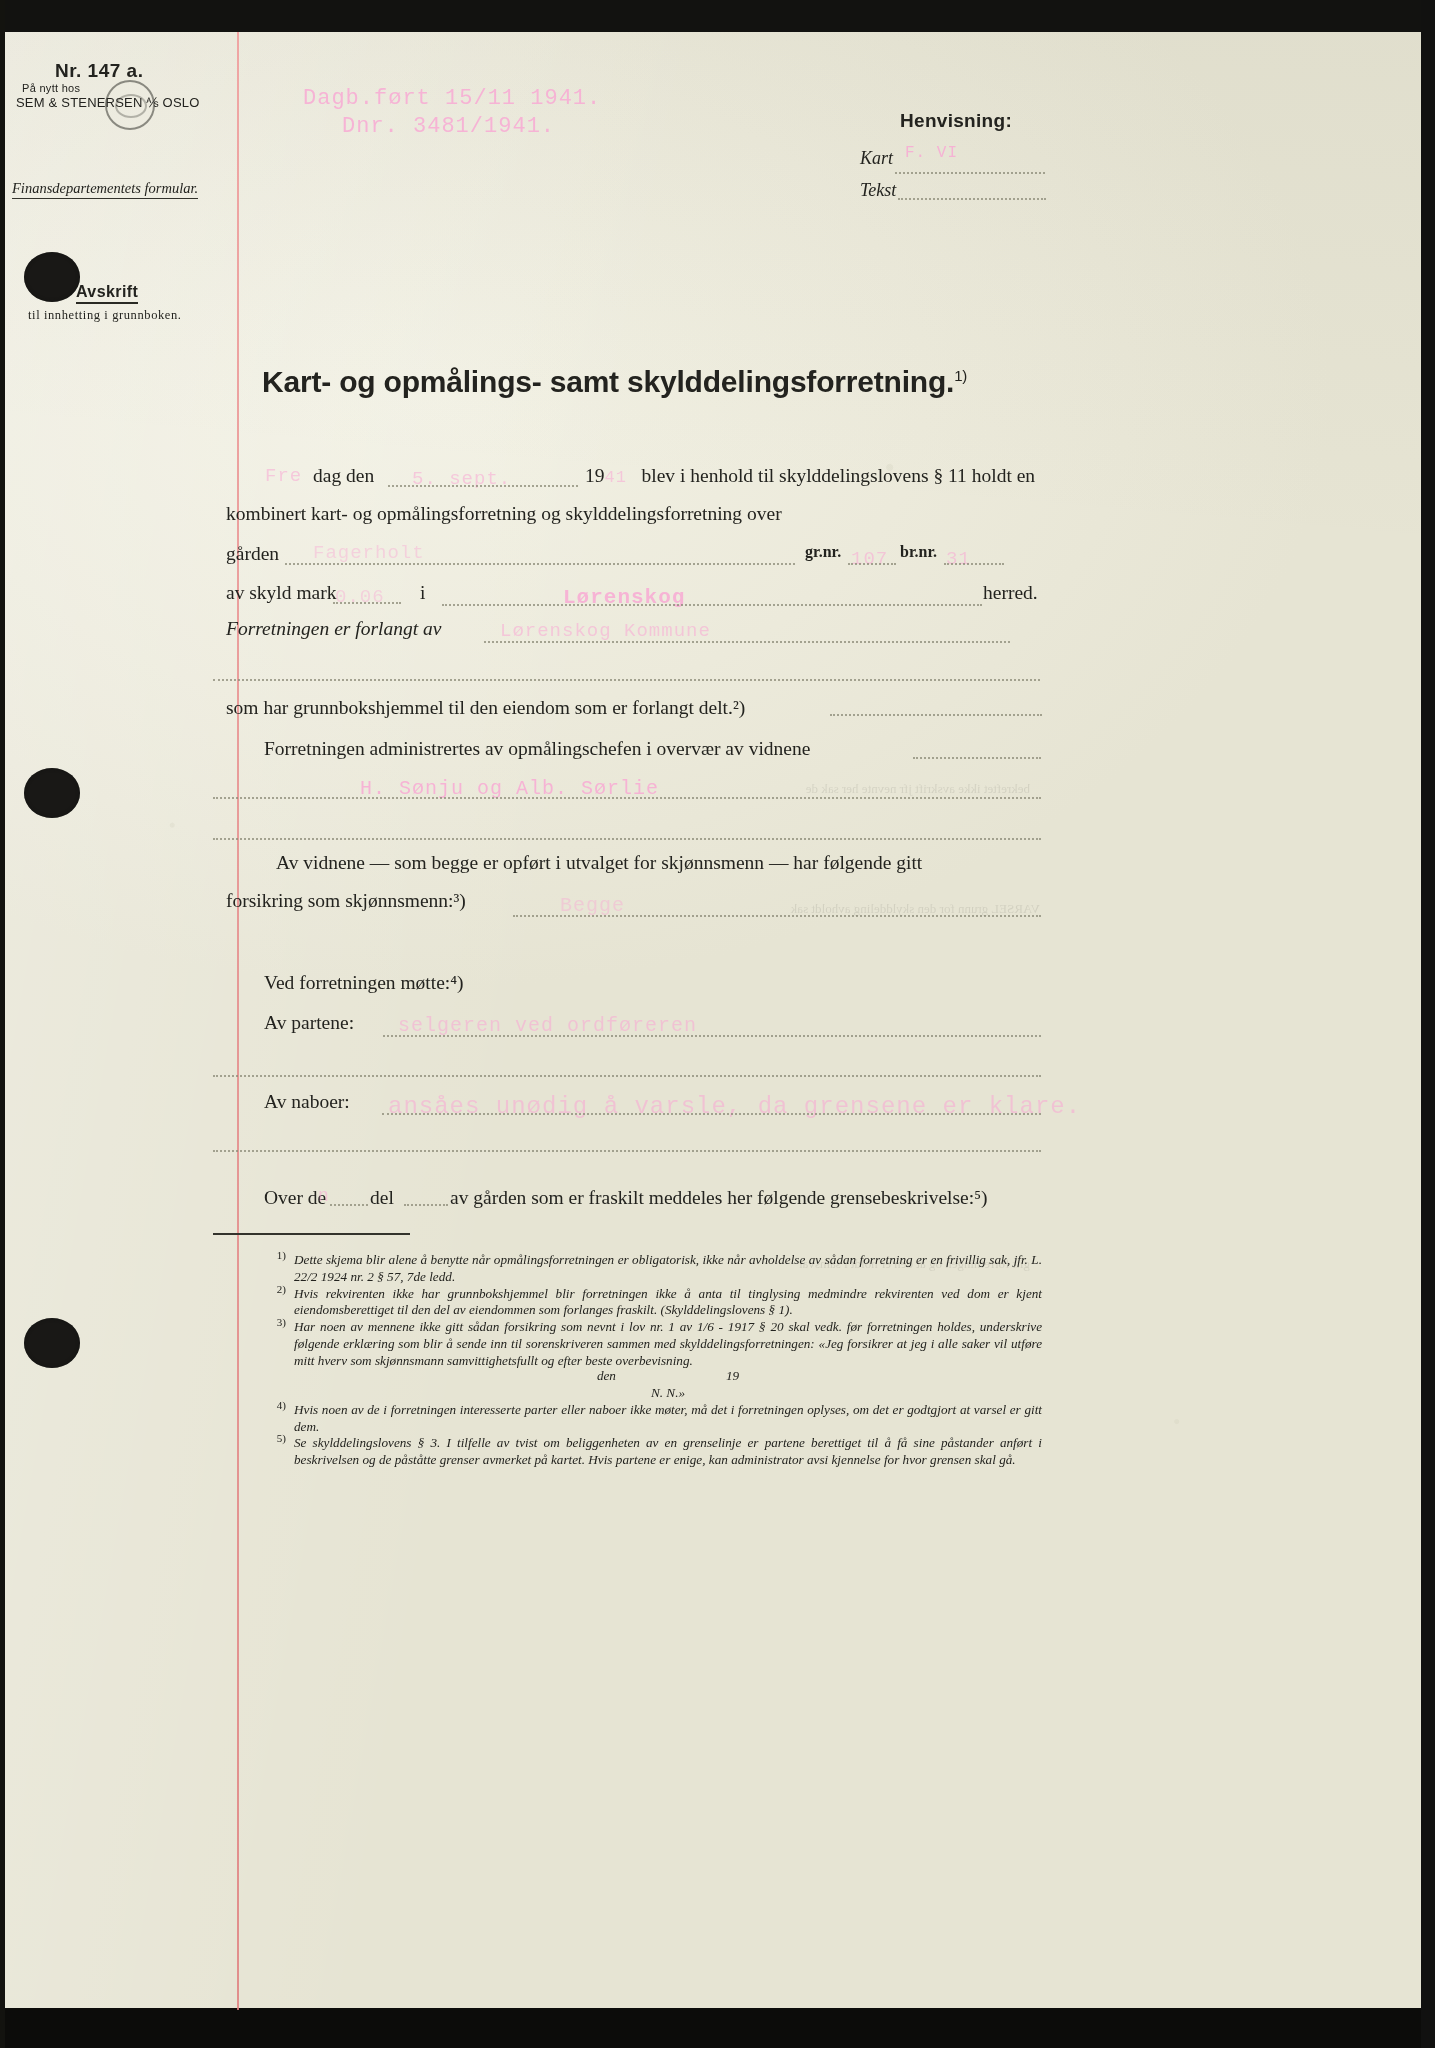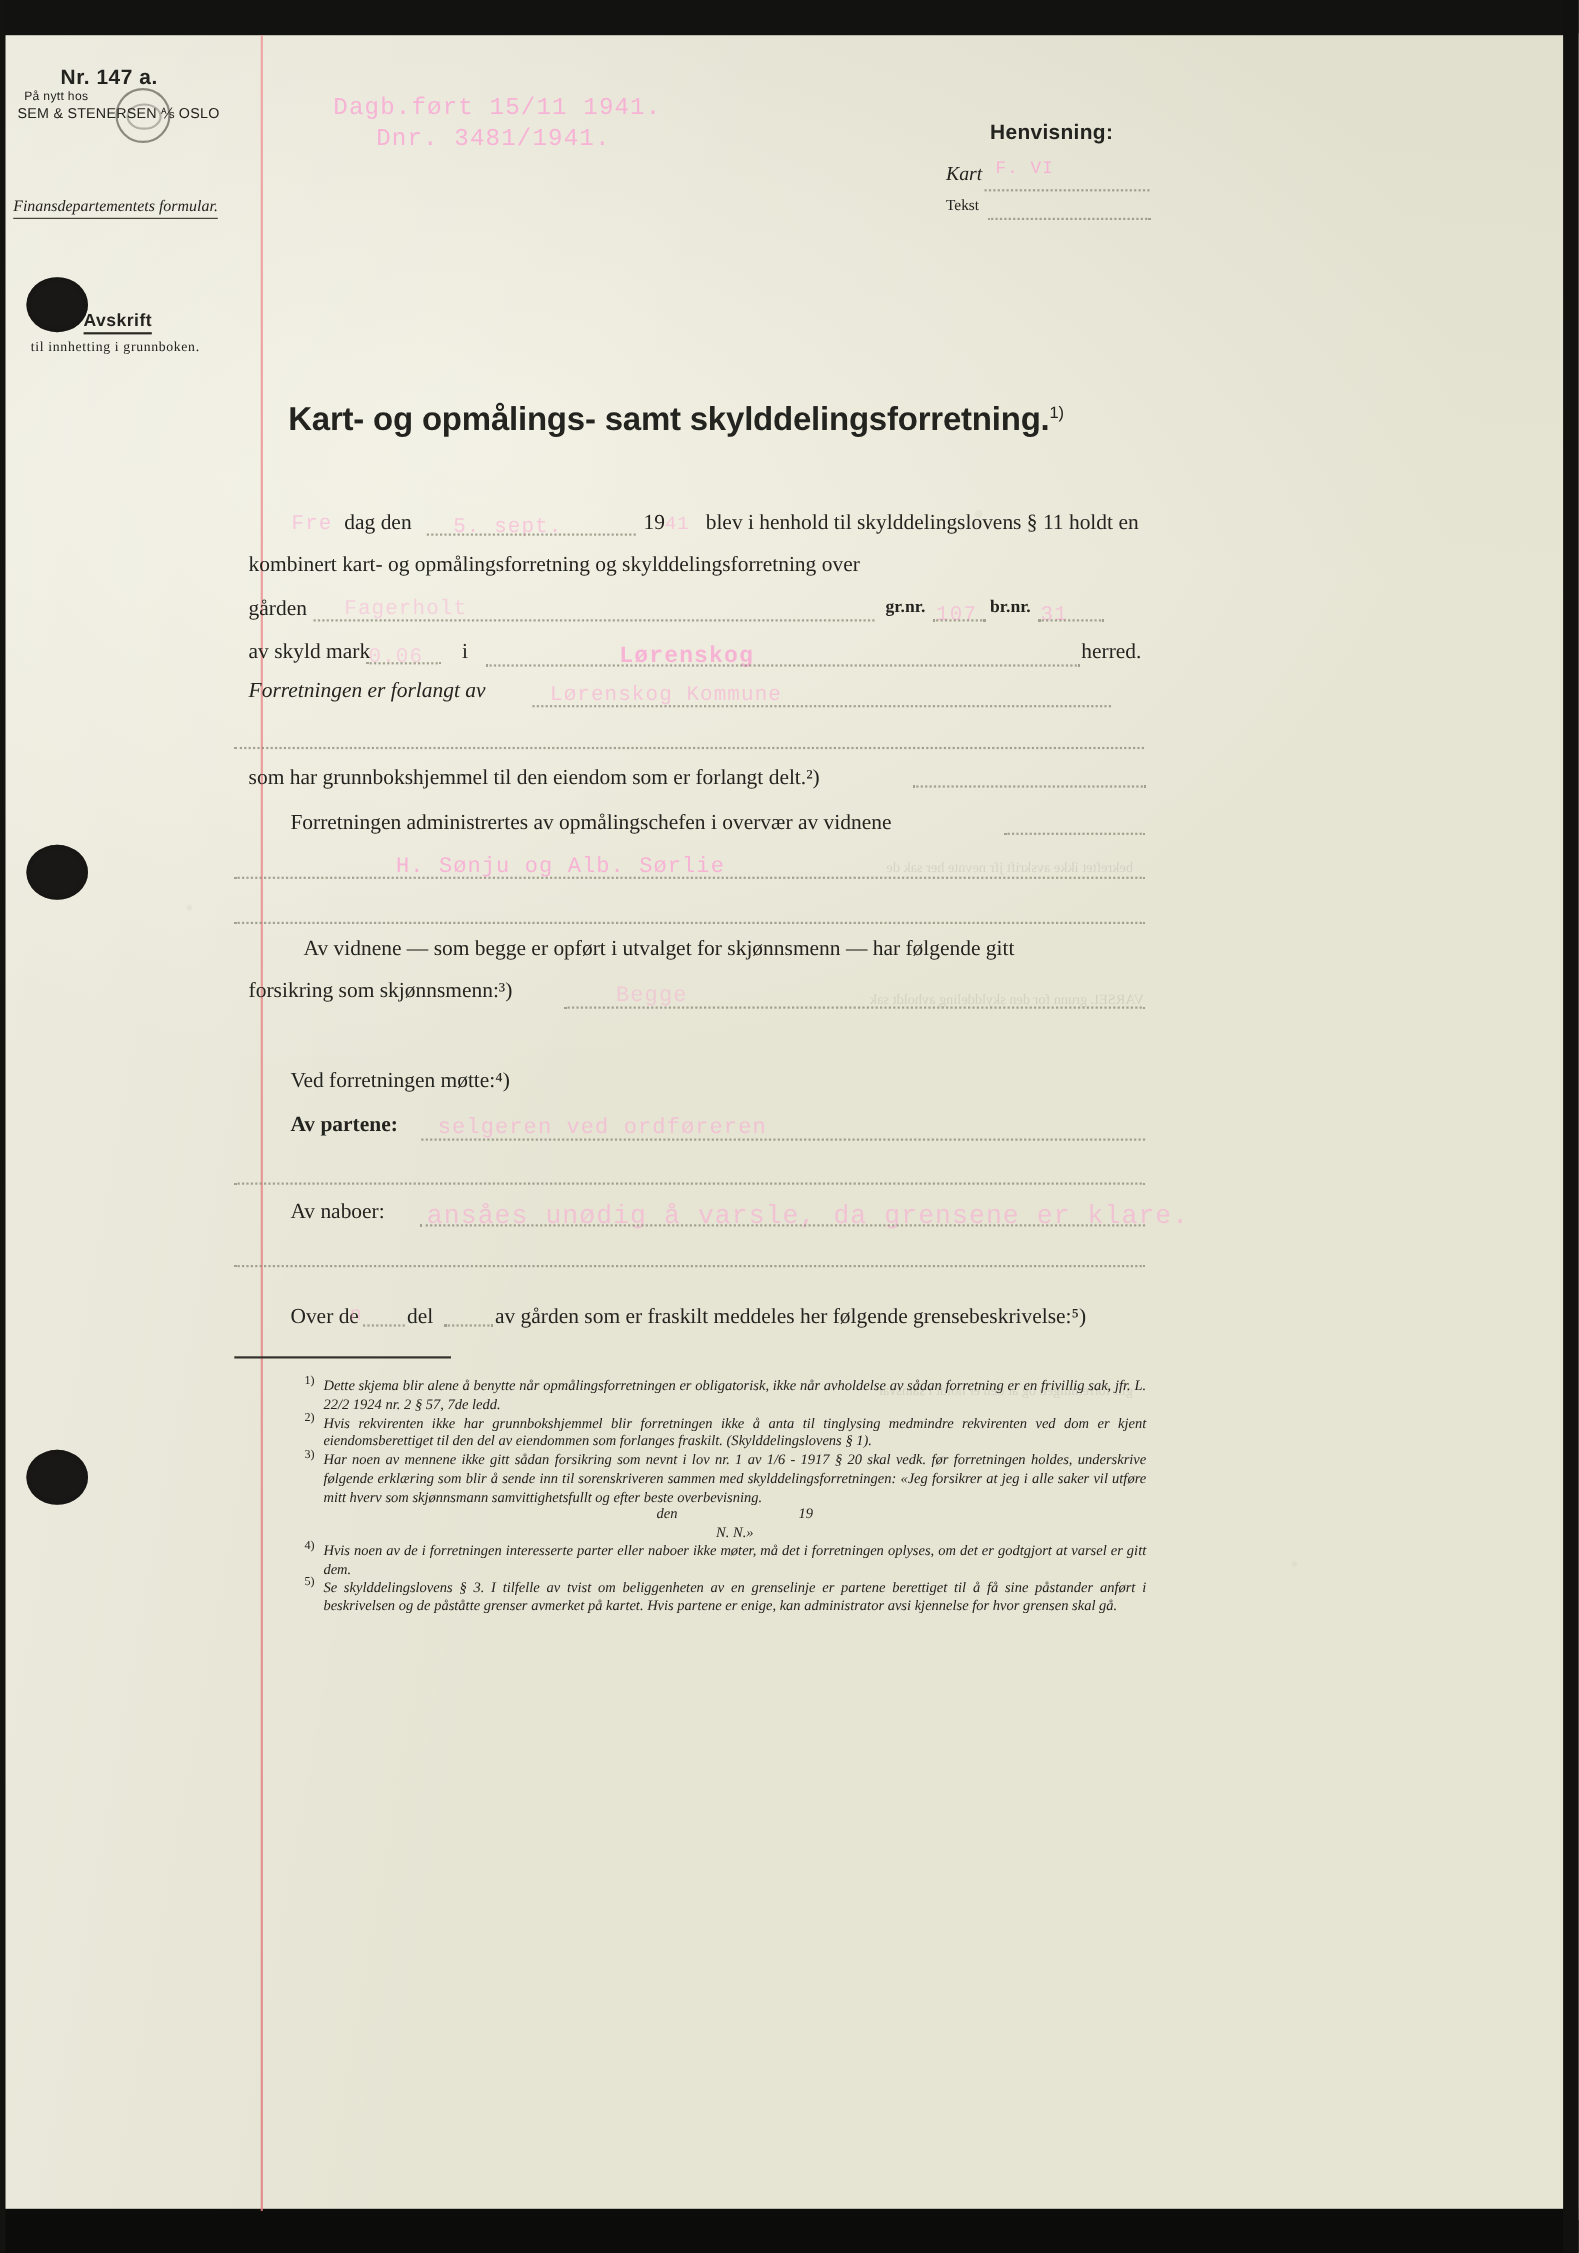--- a/index.html
+++ b/index.html
@@ -56,21 +56,21 @@
             border-bottom:2px solid #2a2a24;padding-bottom:1px;}
   #avskrift-sub{left:28px;top:308px;font-size:12.5px;letter-spacing:.6px;}
 
   #dagb{left:303px;top:86px;font-size:22px;}
   #dnr{left:342px;top:114px;font-size:22px;}
 
   #henv{left:900px;top:110px;font-size:19px;font-weight:bold;letter-spacing:.3px;}
   #kart-lbl{left:860px;top:148px;font-size:18px;font-style:italic;}
   #kart-val{left:905px;top:144px;font-size:16px;}
   #kart-dots{left:895px;top:172px;width:150px;}
-  #tekst-lbl{left:860px;top:180px;font-size:14px;}
+  #tekst-lbl{left:860px;top:180px;font-size:18px;font-style:italic;}
   #tekst-dots{left:898px;top:198px;width:148px;}
 
   #title{left:262px;top:365px;width:760px;font-weight:bold;font-size:30px;letter-spacing:-.2px;}
   #title sup{font-size:15px;font-weight:normal;}
 
   .ln{position:absolute;font-size:19.5px;}
 
   #l1{left:313px;top:465px;}
   #t-fre{left:265px;top:465px;font-size:19px;}
   #t-dato{left:393px;top:468px;font-size:19px;margin-left:19px;}
@@ -111,21 +111,21 @@
   #t-vidner{left:360px;top:777px;font-size:20px;}
   #dots-v1{left:213px;top:797px;width:828px;}
   #dots-v2{left:213px;top:838px;width:828px;}
 
   #l8{left:276px;top:852px;}
   #l9{left:226px;top:890px;}
   #t-begge{left:560px;top:894px;font-size:20px;}
   #dots9{left:513px;top:915px;width:528px;}
 
   #l10{left:264px;top:972px;}
-  #l11{left:264px;top:1012px;font-weight:bold;}
+  #l11{left:264px;top:1012px;}
   #t-parter{left:398px;top:1014px;font-size:20px;}
   #dots11{left:383px;top:1035px;width:658px;}
   #dots12{left:213px;top:1075px;width:828px;}
 
   #l13{left:264px;top:1091px;}
   #t-naboer{left:388px;top:1093px;font-size:24px;}
   #dots13{left:382px;top:1113px;width:659px;}
   #dots14{left:213px;top:1150px;width:828px;}
 
   #l15{left:264px;top:1187px;}

